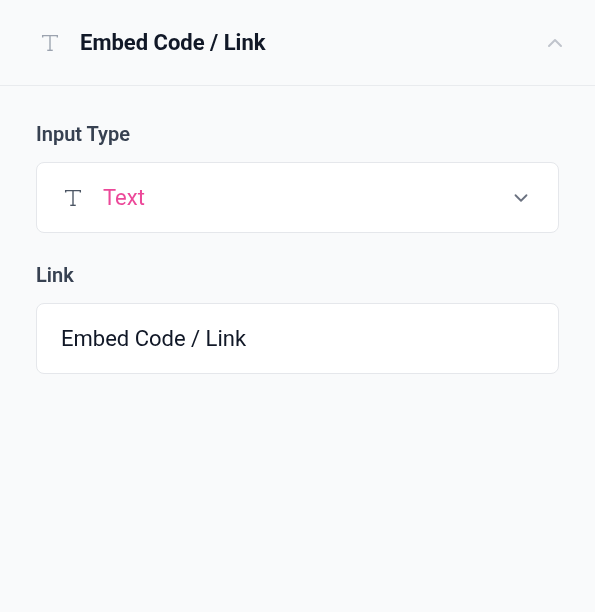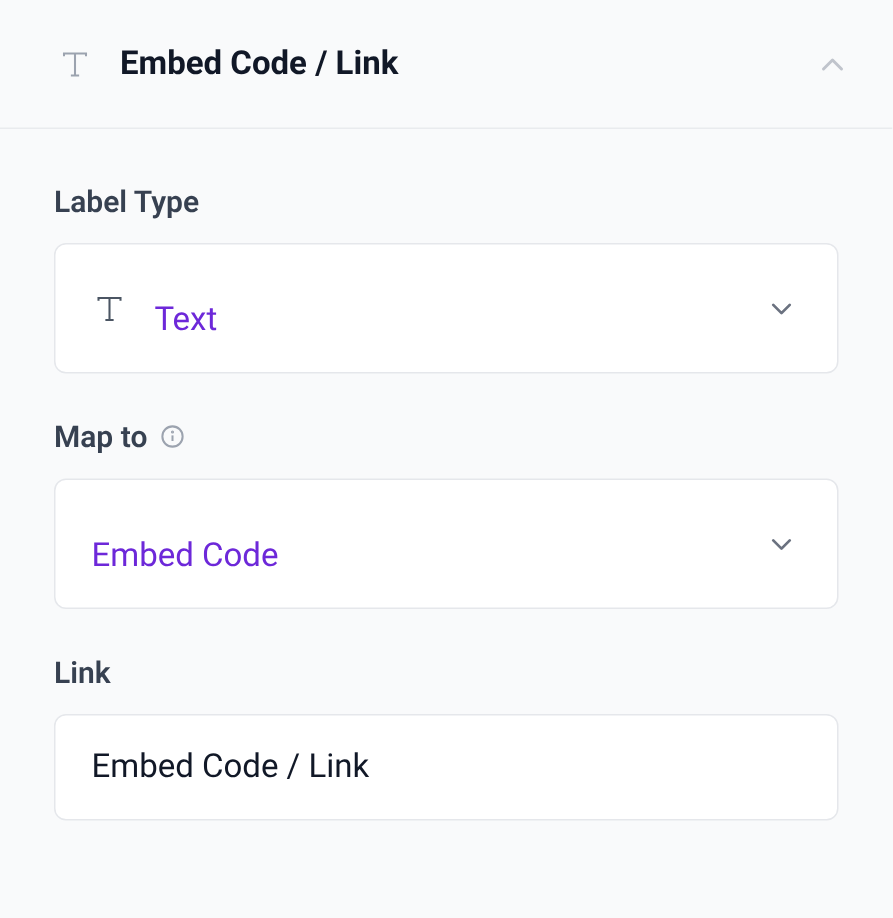--- a/index.html
+++ b/index.html
@@ -84,23 +84,22 @@
       height: 24px;
       display: flex;
       align-items: center;
       justify-content: center;
       color: #4b5563;
       flex-shrink: 0;
     }
     .select-value {
       flex: 1;
       font-size: 22px;
-      color: #6d28d9;
+      color: #ec4899;
       font-weight: 400;
-      margin-top: 16px;
     }
     .chevron-down {
       color: #6b7280;
       display: flex;
       align-items: center;
       justify-content: center;
     }
     .text-input-box {
       background: #ffffff;
       border: 1px solid #e5e7eb;
@@ -135,59 +134,39 @@
       <svg width="24" height="24" viewBox="0 0 24 24" fill="none" stroke="currentColor" stroke-width="2" stroke-linecap="round" stroke-linejoin="round">
         <polyline points="6 15 12 9 18 15"></polyline>
       </svg>
     </span>
   </div>
 
   <div class="content">
 
     <div class="field-group">
       <div class="field-label">
-        <span>Label Type</span>
+        <span>Input Type</span>
       </div>
       <div class="select-box">
         <span class="select-icon">
           <svg width="22" height="22" viewBox="0 0 24 24" fill="none" stroke="currentColor" stroke-width="1.5">
             <path d="M4 6 L4 4 L20 4 L20 6"></path>
             <path d="M12 4 L12 20"></path>
             <path d="M9 20 L15 20"></path>
           </svg>
         </span>
         <span class="select-value">Text</span>
         <span class="chevron-down">
           <svg width="22" height="22" viewBox="0 0 24 24" fill="none" stroke="currentColor" stroke-width="2" stroke-linecap="round" stroke-linejoin="round">
             <polyline points="6 9 12 15 18 9"></polyline>
           </svg>
         </span>
       </div>
     </div>
 
-    <div class="field-group">
-      <div class="field-label">
-        <span>Map to</span>
-        <span class="info-icon">
-          <svg width="18" height="18" viewBox="0 0 24 24" fill="none" stroke="currentColor" stroke-width="1.8">
-            <circle cx="12" cy="12" r="9"></circle>
-            <line x1="12" y1="11" x2="12" y2="16"></line>
-            <circle cx="12" cy="8" r="0.5" fill="currentColor"></circle>
-          </svg>
-        </span>
-      </div>
-      <div class="select-box">
-        <span class="select-value">Embed Code</span>
-        <span class="chevron-down">
-          <svg width="22" height="22" viewBox="0 0 24 24" fill="none" stroke="currentColor" stroke-width="2" stroke-linecap="round" stroke-linejoin="round">
-            <polyline points="6 9 12 15 18 9"></polyline>
-          </svg>
-        </span>
-      </div>
-    </div>
 
     <div class="field-group">
       <div class="field-label">
         <span>Link</span>
       </div>
       <div class="text-input-box">
         <input type="text" class="text-input" value="Embed Code / Link" style="">
       </div>
     </div>
 

